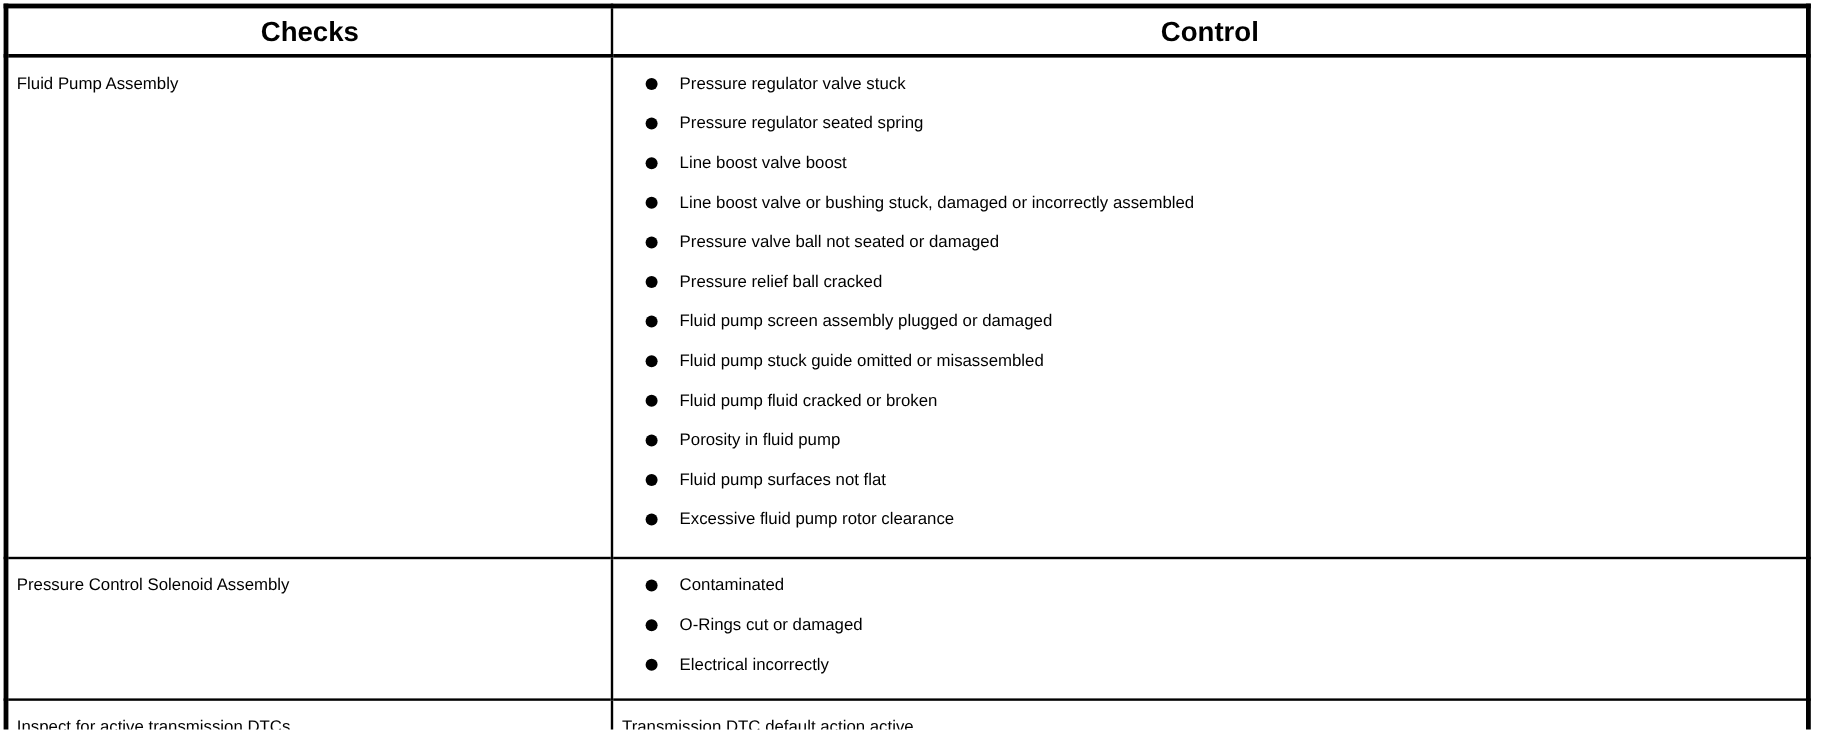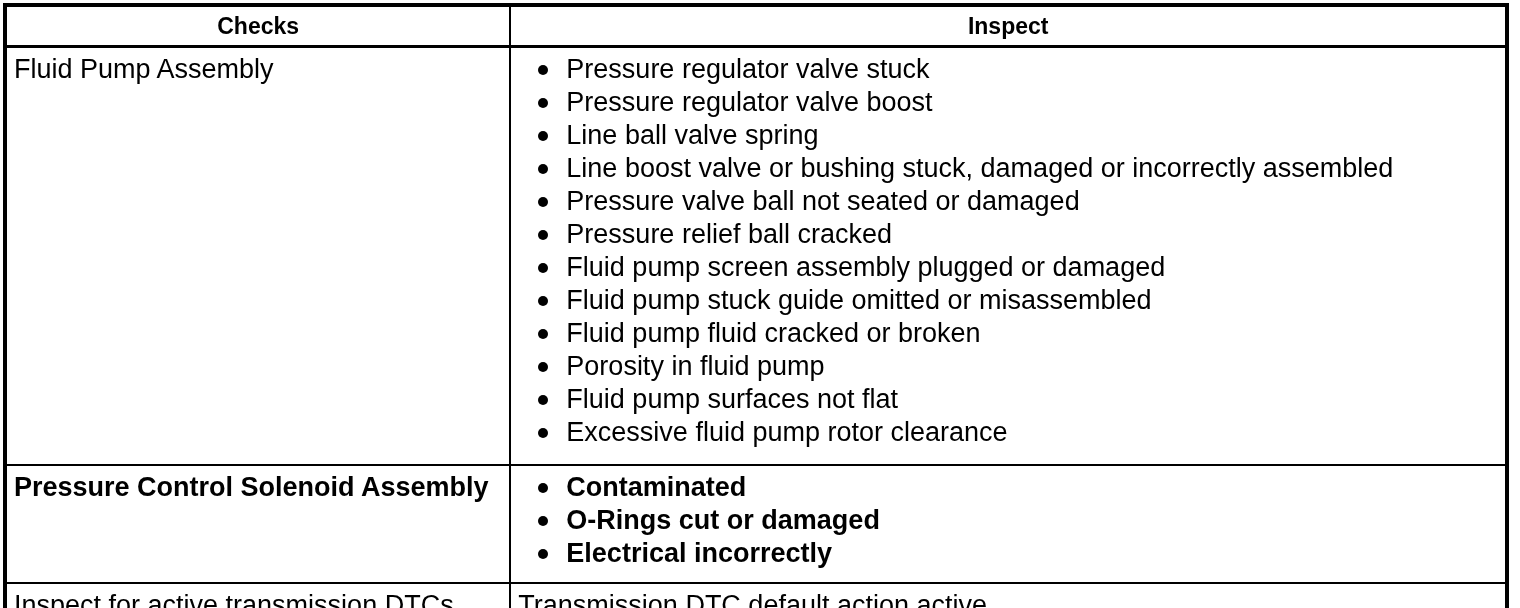--- a/index.html
+++ b/index.html
@@ -41,31 +41,31 @@
   .diag-table th:first-child,
   .diag-table td:first-child {
     border-right: 2px solid #000000;
   }
   .diag-table tbody tr + tr td {
     border-top: 2px solid #000000;
   }
   .diag-table td {
     vertical-align: top;
     padding: 0;
-    font-size: 27px;
+    font-size: 14px;
     line-height: 33px;
   }
   td.check-cell {
     padding: 5px 6px 4px 7px;
   }
   td.causes-cell {
     padding: 5px 10px 12px 0;
   }
   tr.row-tall td { height: 399px; }
-  tr.row-mid td  { height: 98px; font-weight: bold; }
+  tr.row-mid td  { height: 98px; }
   tr.row-short td { height: 34px; }
 
   ul.causes-list {
     margin: 0;
     padding: 0;
     list-style: none;
   }
   ul.causes-list li {
     position: relative;
     padding-left: 55px;
@@ -90,31 +90,31 @@
 
 <div class="page">
   <table class="diag-table">
     <colgroup>
       <col class="col-checks">
       <col class="col-causes">
     </colgroup>
     <thead>
       <tr>
         <th>Checks</th>
-        <th>Inspect</th>
+        <th>Control</th>
       </tr>
     </thead>
     <tbody>
         <tr class="row-tall">
           <td class="check-cell">Fluid Pump Assembly</td>
           <td class="causes-cell">
             <ul class="causes-list">
               <li><span class="bullet"></span><span>Pressure regulator valve stuck</span></li>
-              <li><span class="bullet"></span><span>Pressure regulator valve boost</span></li>
-              <li><span class="bullet"></span><span>Line ball valve spring</span></li>
+              <li><span class="bullet"></span><span>Pressure regulator seated spring</span></li>
+              <li><span class="bullet"></span><span>Line boost valve boost</span></li>
               <li><span class="bullet"></span><span>Line boost valve or bushing stuck, damaged or incorrectly assembled</span></li>
               <li><span class="bullet"></span><span>Pressure valve ball not seated or damaged</span></li>
               <li><span class="bullet"></span><span>Pressure relief ball cracked</span></li>
               <li><span class="bullet"></span><span>Fluid pump screen assembly plugged or damaged</span></li>
               <li><span class="bullet"></span><span>Fluid pump stuck guide omitted or misassembled</span></li>
               <li><span class="bullet"></span><span>Fluid pump fluid cracked or broken</span></li>
               <li><span class="bullet"></span><span>Porosity in fluid pump</span></li>
               <li><span class="bullet"></span><span>Fluid pump surfaces not flat</span></li>
               <li><span class="bullet"></span><span>Excessive fluid pump rotor clearance</span></li>
             </ul>

